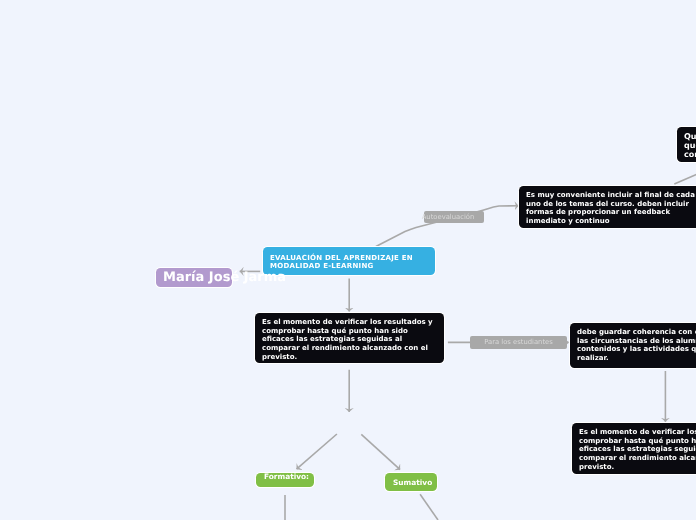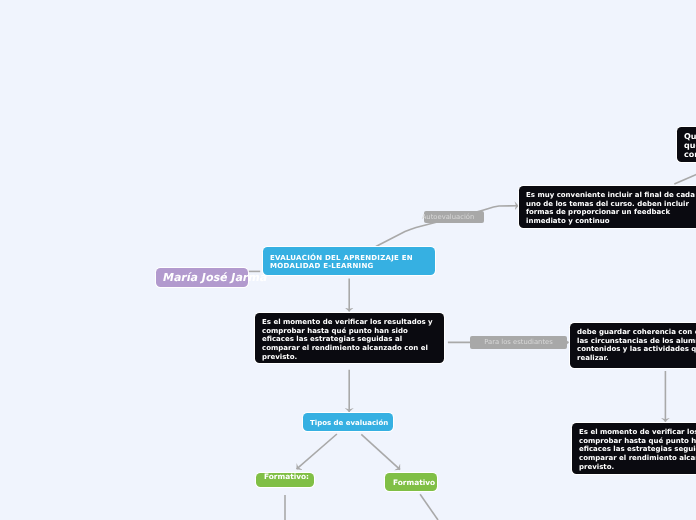--- a/index.html
+++ b/index.html
@@ -47,21 +47,21 @@
       <path d="M361.3,434.3 L400.1,469.7" marker-end="url(#arr)"></path>
       <path d="M285,495 L285,520"></path>
       <path d="M420.1,494.3 L438,520"></path>
     </g>
   </svg>
 
   <div class="node n-blue n-multi" style="left:263px;top:247px;width:172px;height:28px;padding:8px 8px 8px 7px;font-size:7px;line-height:7.9px;letter-spacing:0.25px;">
     <span class="txt">EVALUACIÓN DEL APRENDIZAJE EN MODALIDAD E-LEARNING</span>
   </div>
 
-  <div class="node n-purple n-one" style="left:156px;top:268px;width:92px;height:19px;padding:0 7px 0 7px;font-size:11px;line-height:19px;font-style:italic;">
+  <div class="node n-purple n-one" style="left:156px;top:268px;width:76px;height:19px;padding:0 7px 0 7px;font-size:13px;line-height:19px;">
     <span class="txt">María José Jarma</span>
   </div>
 
   <div class="node n-dark n-multi" style="left:255px;top:313px;width:189px;height:50px;padding:5px 7px 0;font-size:7px;line-height:8.7px;">
     <span class="txt">Es el momento de verificar los resultados y comprobar hasta qué punto han sido eficaces las estrategias seguidas al comparar el rendimiento alcanzado con el previsto.</span>
   </div>
 
   <div class="node n-dark n-multi" style="left:519px;top:186px;width:194px;height:42px;padding:5px 7px 0;font-size:7px;line-height:8.7px;">
     <span class="txt">Es muy conveniente incluir al final de cada uno de los temas del curso. deben incluir formas de proporcionar un feedback inmediato y continuo</span>
   </div>
@@ -71,30 +71,27 @@
   </div>
 
   <div class="node n-dark n-multi" style="left:570px;top:323px;width:184px;height:45px;padding:5px 7px 0;font-size:7px;line-height:8.7px;">
     <span class="txt">debe guardar coherencia con el perfil de las circunstancias de los alumnos, los contenidos y las actividades que se van a realizar.</span>
   </div>
 
   <div class="node n-dark n-multi" style="left:572px;top:423px;width:190px;height:51px;padding:5px 7px 0;font-size:7px;line-height:8.7px;">
     <span class="txt">Es el momento de verificar los resultados y comprobar hasta qué punto han sido eficaces las estrategias seguidas al comparar el rendimiento alcanzado con el previsto.</span>
   </div>
 
-  <div class="node n-blue n-one" style="left:303px;top:413px;width:90px;height:18px;padding:1px 7px 0 7px;font-size:7px;line-height:18px;">
-    <span class="txt">Tipos de evaluación</span>
-  </div>
 
   <div class="node n-green n-one" style="left:256px;top:473px;width:58px;height:14px;padding:1px 8px 8px 8px;font-size:7.4px;line-height:18px;">
     <span class="txt">Formativo:</span>
   </div>
 
   <div class="node n-green n-one" style="left:385px;top:473px;width:52px;height:18px;padding:1px 8px 0 8px;font-size:7.4px;line-height:18px;">
-    <span class="txt">Formativo</span>
+    <span class="txt">Sumativo</span>
   </div>
 
   <div class="lbl" style="left:424px;top:211px;width:60px;height:12px;padding-right:12px;">
     <span>Autoevaluación</span>
   </div>
 
   <div class="lbl" style="left:470px;top:336px;width:97px;height:12.5px;">
     <span>Para los estudiantes</span>
   </div>
 

